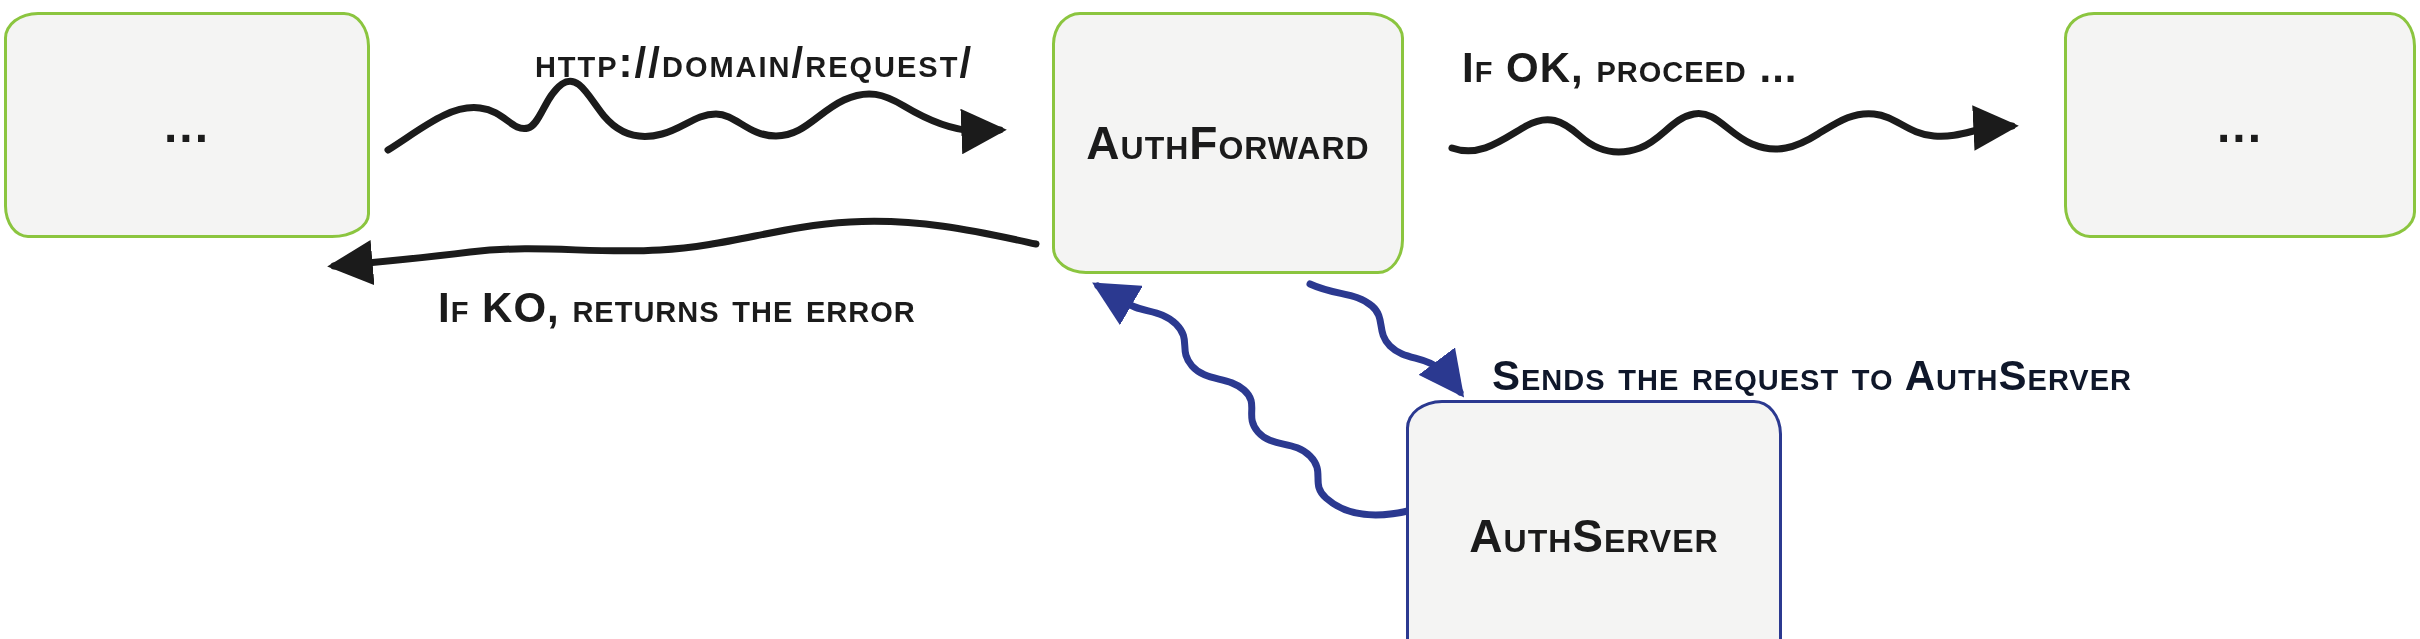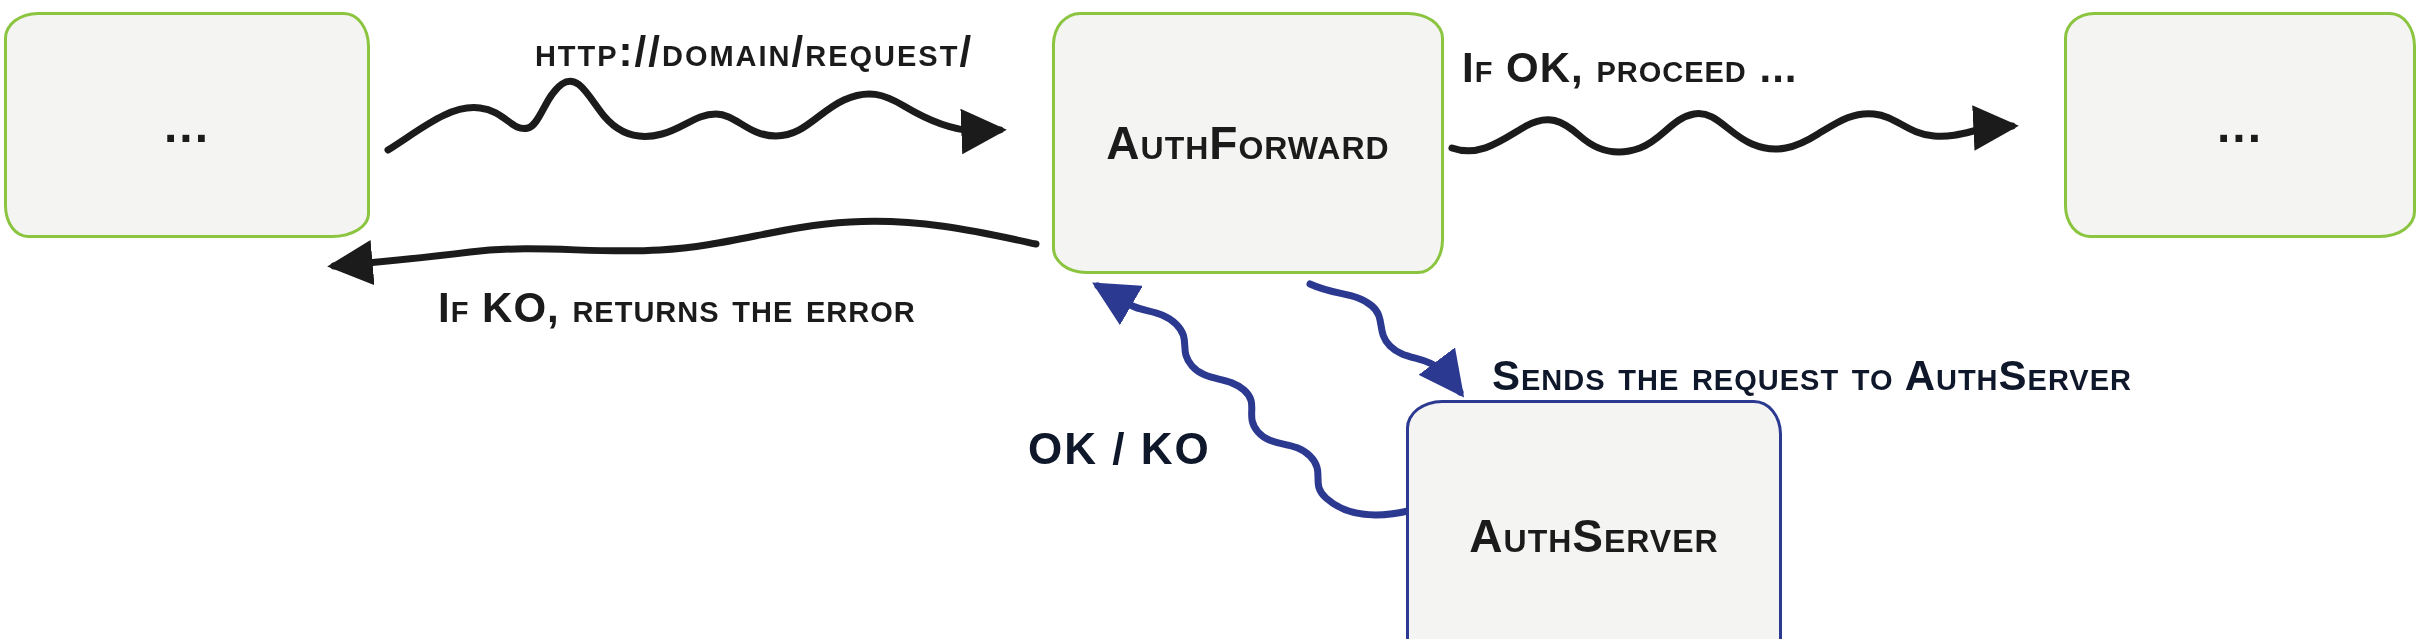--- a/index.html
+++ b/index.html
@@ -36,28 +36,28 @@
   }
   .dots{font-size:48px;letter-spacing:2px;}
   .edge-label{
     position:absolute;
     font-variant:small-caps;
     font-weight:bold;
     color:#1b1b1b;
     white-space:nowrap;
   }
   .edge-label.blue{color:#0f172a;}
-  #lbl-request{left:466px;top:28px;width:576px;text-align:center;font-size:42px;letter-spacing:2px;}
+  #lbl-request{left:466px;top:39px;width:576px;text-align:center;font-size:42px;letter-spacing:2px;}
   #lbl-ok{left:1462px;top:44px;font-size:42px;letter-spacing:1px;}
   #lbl-ko{left:438px;top:284px;width:540px;font-size:42px;letter-spacing:1px;}
   #lbl-sends{left:1492px;top:352px;font-size:42px;letter-spacing:1px;}
   #lbl-okko{left:1028px;top:424px;font-size:44px;letter-spacing:2px;}
 
   #box-client{left:4px;top:12px;width:366px;height:226px;border-radius:34px 26px 38px 24px / 26px 34px 24px 32px;}
-  #box-authforward{left:1052px;top:12px;width:392px;height:262px;border-radius:28px 36px 26px 34px / 32px 26px 34px 26px;}
+  #box-authforward{left:1052px;top:12px;width:352px;height:262px;border-radius:28px 36px 26px 34px / 32px 26px 34px 26px;}
   #box-upstream{left:2064px;top:12px;width:352px;height:226px;border-radius:30px 26px 36px 26px / 26px 34px 26px 32px;}
   #box-authserver{left:1406px;top:400px;width:376px;height:272px;border-radius:36px 28px 34px 26px / 28px 34px 26px 34px;}
 </style>
 </head>
 <body>
 
 <div id="canvas">
 
   <svg class="arrows" viewBox="0 0 2420 639" xmlns="http://www.w3.org/2000/svg">
     <defs>
@@ -130,15 +130,14 @@
   </div>
 
   <div class="box blue" id="box-authserver">
     <span class="box-label">AuthServer</span>
   </div>
 
   <div class="edge-label" id="lbl-request">http://domain/request/</div>
   <div class="edge-label" id="lbl-ok">If OK, proceed ...</div>
   <div class="edge-label" id="lbl-ko">If KO, returns the error</div>
   <div class="edge-label blue" id="lbl-sends">Sends the request to AuthServer</div>
-  <div class="edge-label blue" id="lbl-okko">OK / KO</div>
 
 </div>
 
 </body></html>

